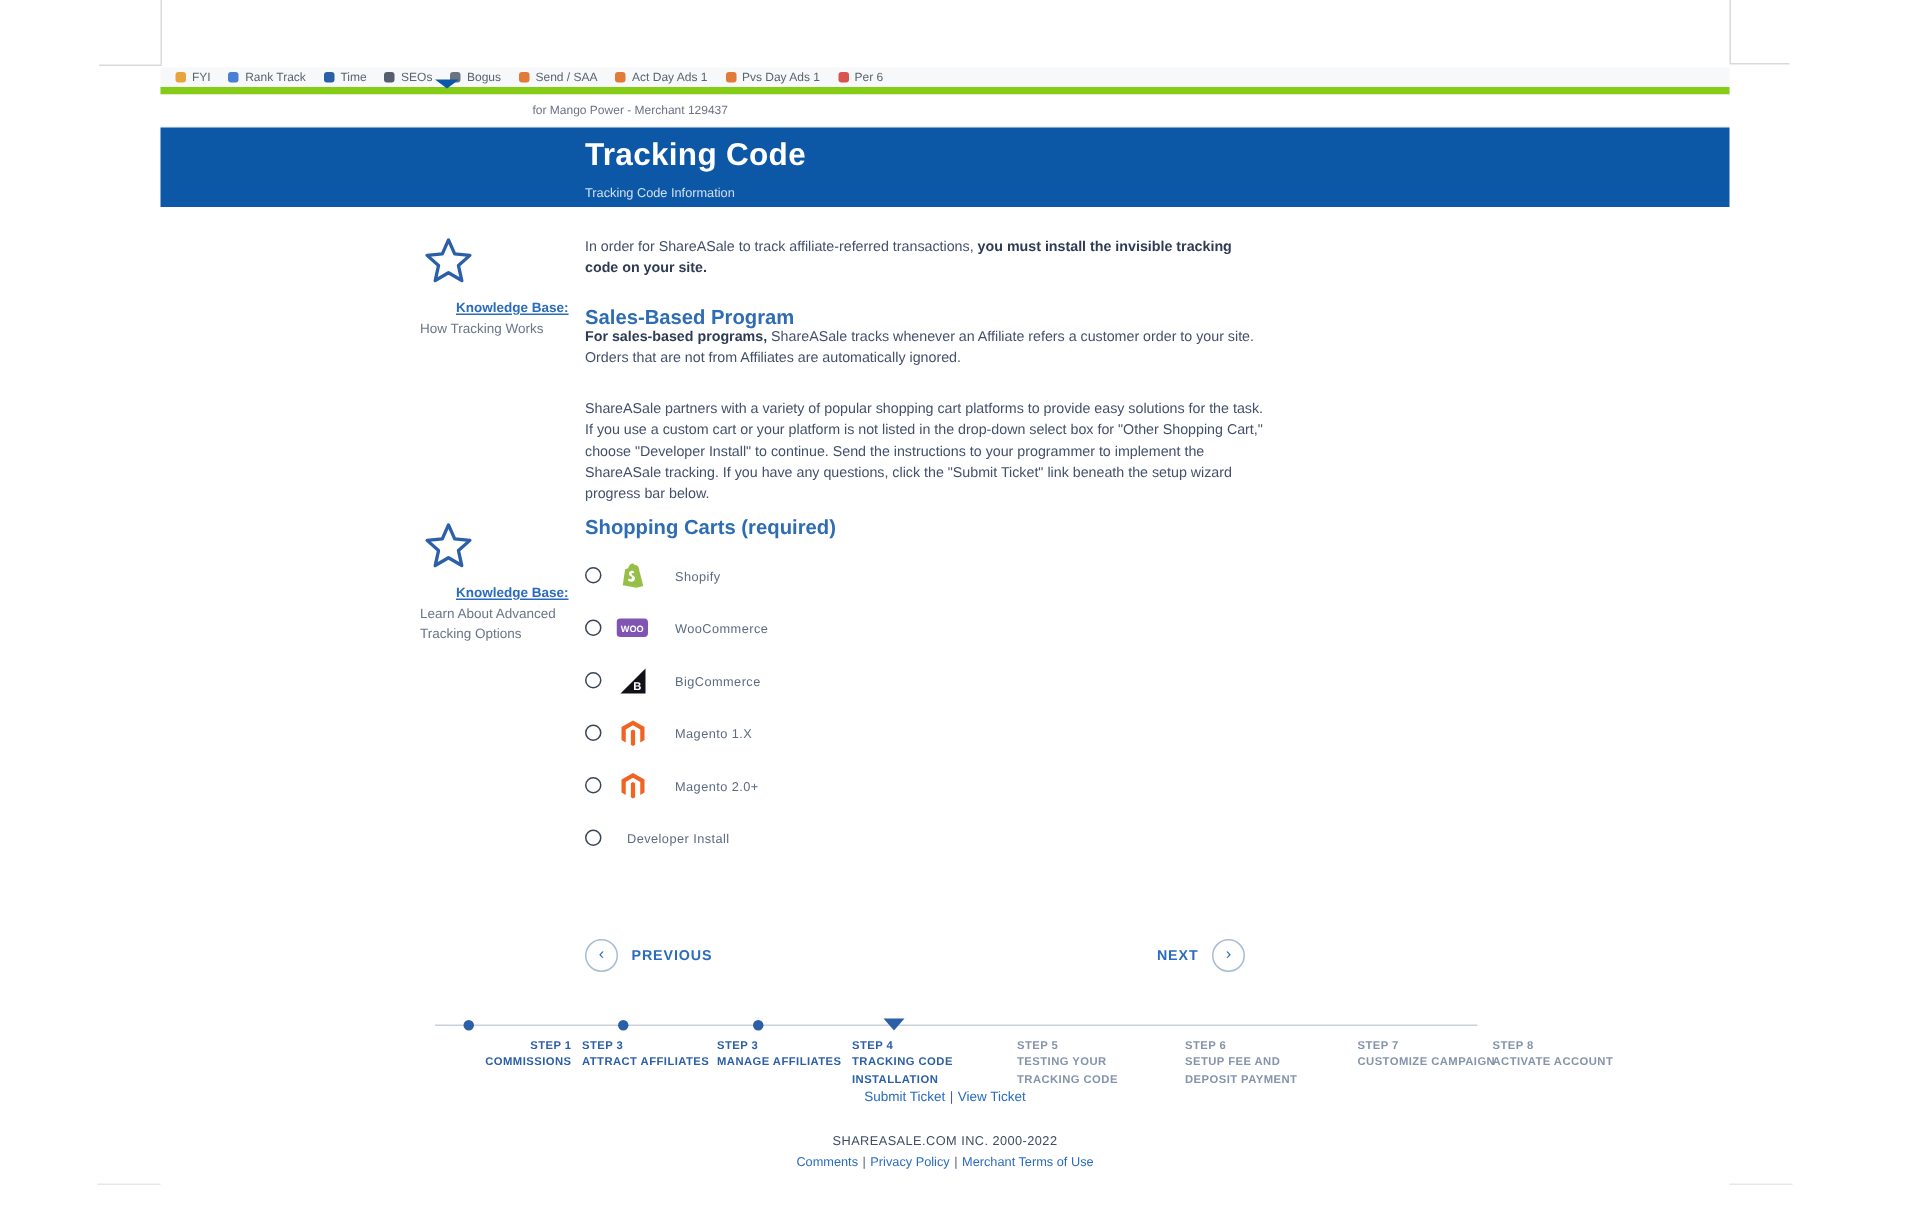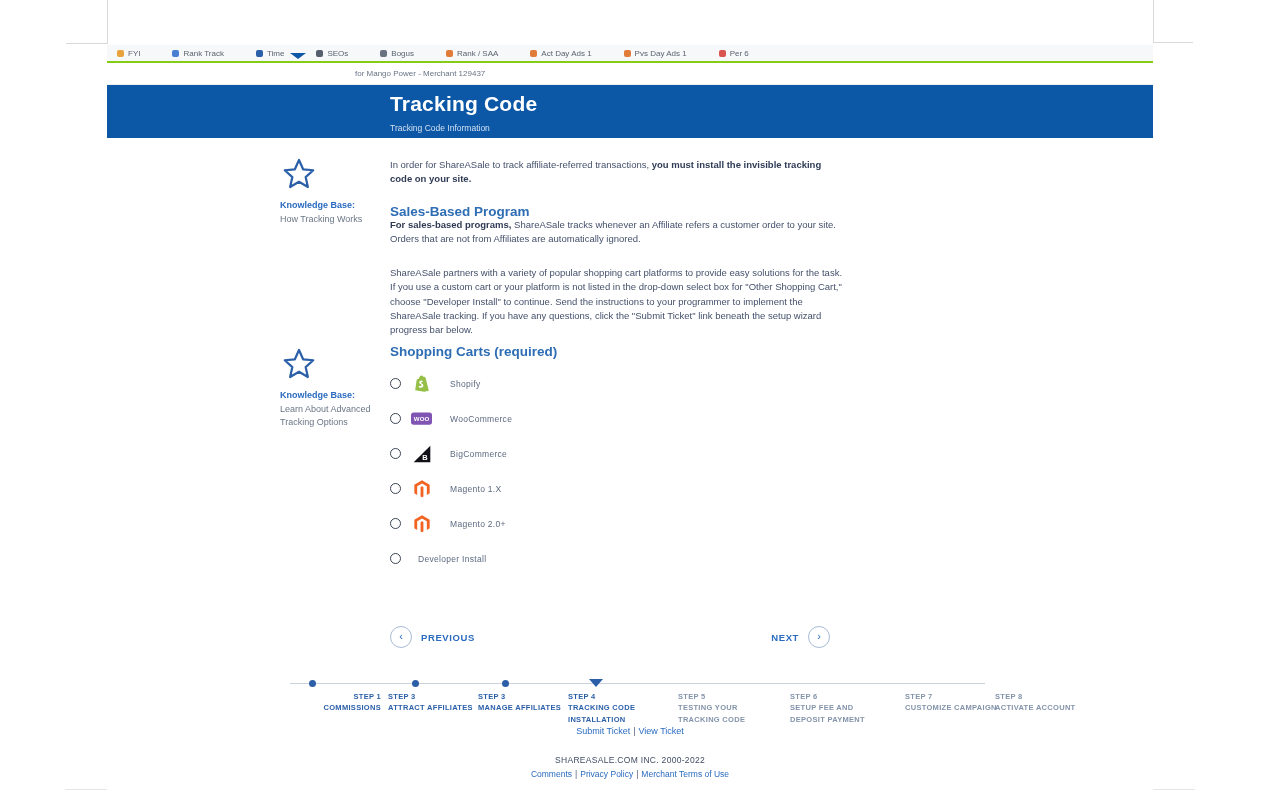--- a/index.html
+++ b/index.html
@@ -3,40 +3,40 @@
 <meta charset="utf-8">
 <style>
   * { margin:0; padding:0; box-sizing:border-box; }
   html,body { width:1280px; height:806px; background:#ffffff; font-family:"Liberation Sans", sans-serif; position:relative; overflow:hidden; }
   .abs { position:absolute; }
 
   
   .frame-line { position:absolute; background:#d9d9d9; }
 
   
-  .bookmarks-bar { left:107px; top:45px; width:1046px; height:18px; background:#f7f8f9; border-bottom:2px solid #84cc16; display:flex; align-items:center; padding-left:10px; gap:32px; }
+  .bookmarks-bar { left:107px; top:45px; width:1046px; height:18px; background:#f7f8f9; border-bottom:5px solid #84cc16; display:flex; align-items:center; padding-left:10px; gap:12px; }
   .bookmark { display:flex; align-items:center; gap:4px; font-size:8px; color:#5a6370; white-space:nowrap; cursor:pointer; }
   .bm-ico { width:7px; height:7px; border-radius:2px; display:inline-block; }
 
   
   .merchant-bar { left:107px; top:63px; width:1046px; height:22px; background:#ffffff; border-bottom:1px solid #f0f0f0; font-size:8px; color:#6a7486; line-height:21px; padding-left:248px; }
 
   
   .header-band { left:107px; top:85px; width:1046px; height:53px; background:#0d58a6; }
   .header-title { position:absolute; left:283px; top:7px; font-size:21px; font-weight:bold; color:#ffffff; letter-spacing:.2px; }
   .header-subtitle { position:absolute; left:283px; top:38px; font-size:8.5px; color:#cfe0f2; }
   .band-notch { position:absolute; left:290px; top:53px; width:0; height:0; border-left:8px solid transparent; border-right:8px solid transparent; border-top:6px solid #0d58a6; }
 
   
   .card { left:107px; top:138px; width:1046px; height:652px; background:#ffffff; }
 
   
   .kb { position:absolute; left:173px; width:100px; }
   .kb svg { display:block; }
-  .kb-link { display:block; margin-top:6px; font-size:9px; font-weight:bold; color:#2a6bbf; cursor:pointer; }
+  .kb-link { display:block; margin-top:6px; font-size:9px; font-weight:bold; color:#2a6bbf; text-decoration:underline; cursor:pointer;margin-left:24px; }
   .kb-text { display:block; margin-top:3px; font-size:9px; color:#6b7687; line-height:1.45; }
 
   
   .main-col { position:absolute; left:283px; top:0; width:452px; }
   .para { position:absolute; font-size:9.5px; line-height:1.5; color:#44506b; width:452px; }
   .para b { color:#2f3b55; }
   .sec-heading { position:absolute; font-size:13.5px; font-weight:600; color:#2e6db4; }
 
   
   .cart-options { position:absolute; left:0; top:228px; width:452px; }
@@ -95,21 +95,21 @@
     <div class="bookmark">
       <span class="bm-ico" style="background: rgb(85, 95, 110);"></span>
       <span>SEOs</span>
     </div>
     <div class="bookmark">
       <span class="bm-ico" style="background: rgb(107, 114, 128);"></span>
       <span>Bogus</span>
     </div>
     <div class="bookmark">
       <span class="bm-ico" style="background: rgb(224, 123, 57);"></span>
-      <span>Rank / SAA</span>
+      <span>Send / SAA</span>
     </div>
     <div class="bookmark">
       <span class="bm-ico" style="background: rgb(224, 123, 57);"></span>
       <span>Act Day Ads 1</span>
     </div>
     <div class="bookmark">
       <span class="bm-ico" style="background: rgb(224, 123, 57);"></span>
       <span>Pvs Day Ads 1</span>
     </div>
     <div class="bookmark">

